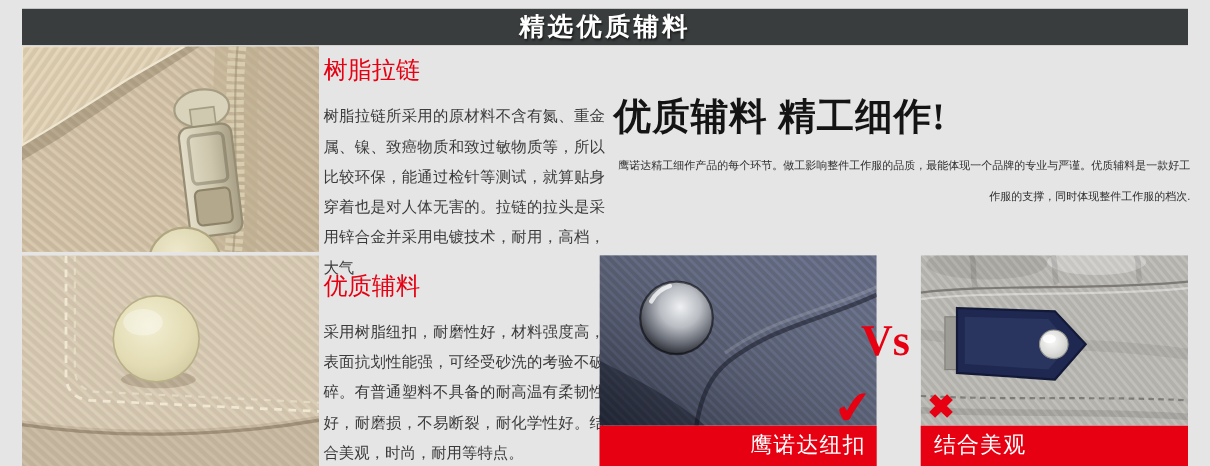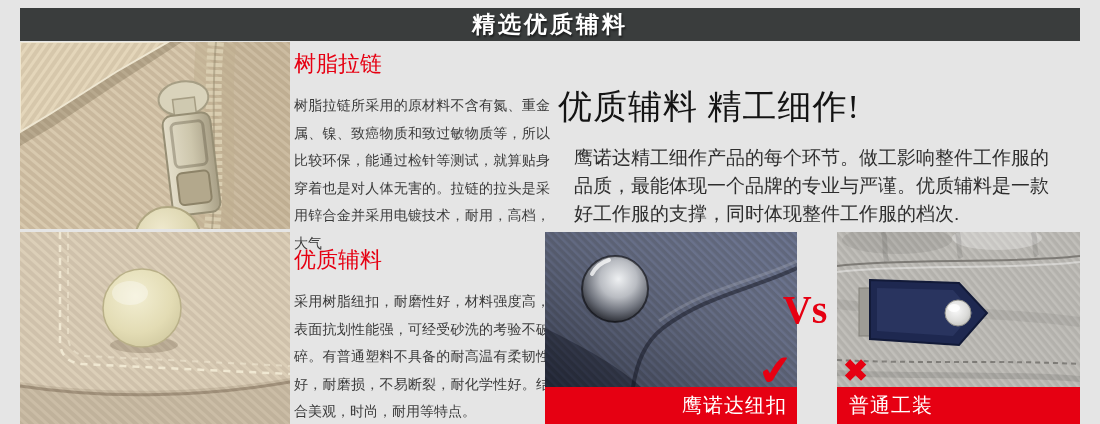--- a/index.html
+++ b/index.html
@@ -16,23 +16,23 @@
   #ph-zip{left:20px;top:42px;width:270px;height:187px;}
   #ph-snap{left:20px;top:232px;width:270px;height:192px;}
   
   .tcol{position:absolute;width:256px;}
   #tc1{left:294px;top:44px;}
   #tc2{left:294px;top:240px;}
   .red-title{color:#e60012;font-weight:normal;font-size:22px;line-height:40px;margin:0 0 8px 0;}
   .body-txt{color:#3b3b3b;font-size:14px;line-height:27.5px;margin:0;text-align:justify;}
   
   #quality{position:absolute;left:558px;top:86px;width:524px;}
-  #quality .q-title{font-family:"Liberation Serif",serif;color:#141414;font-weight:normal;
+  #quality .q-title{font-family:"Liberation Serif",serif;color:#141414;font-weight:bold;
                     font-size:34px;line-height:42px;margin:0 0 10px 0;letter-spacing:1px;}
-  #quality .q-body{color:#2e2e2e;font-size:19px;line-height:28px;margin:16px;}
+  #quality .q-body{color:#2e2e2e;font-size:10px;line-height:28px;margin:0;text-align:right;}
   
   .cmp{position:absolute;top:232px;height:192px;}
   #cmp-left{left:545px;width:252px;}
   #cmp-right{left:837px;width:243px;}
   .cmp .band{position:absolute;left:0;bottom:0;width:100%;height:37px;background:#e60012;
              color:#ffffff;font-family:"Liberation Serif",serif;font-size:20px;line-height:37px;
              letter-spacing:1px;}
   #cmp-left .band{text-align:right;padding-right:10px;box-sizing:border-box;}
   #cmp-right .band{text-align:left;padding-left:12px;box-sizing:border-box;}
   .mark{position:absolute;color:#e60012;z-index:3;line-height:1;}
@@ -193,17 +193,17 @@
       <path d="M0,128 C80,132 170,128 243,132" stroke="rgba(80,78,74,.55)" stroke-width="2" stroke-dasharray="5 4" fill="none"></path>
       <path d="M0,141 C80,145 170,141 243,147" stroke="rgba(0,0,0,.1)" stroke-width="6" fill="none"></path>
       <rect x="22" y="56" width="12" height="48" fill="#9e9c96" stroke="#83817b" stroke-width="1"></rect>
       <polygon points="33,48 122,51 150,81 122,113 33,107" fill="#1e2850" stroke="#121a38" stroke-width="2"></polygon>
       <polygon points="40,56 116,58 136,81 116,104 40,99" fill="rgba(120,140,205,.12)"></polygon>
       <circle cx="121" cy="81" r="13" fill="url(#snapW)" stroke="#8f8f8a" stroke-width="1"></circle>
       <ellipse cx="117" cy="76" rx="6" ry="4" fill="rgba(255,255,255,.85)"></ellipse>
     </svg>
     <div class="mark" id="x-mark">✖</div>
     <div class="band">
-      <span>普通工装</span>
+      <span>结合美观</span>
     </div>
   </div>
 
 </div>
 
 </body></html>

